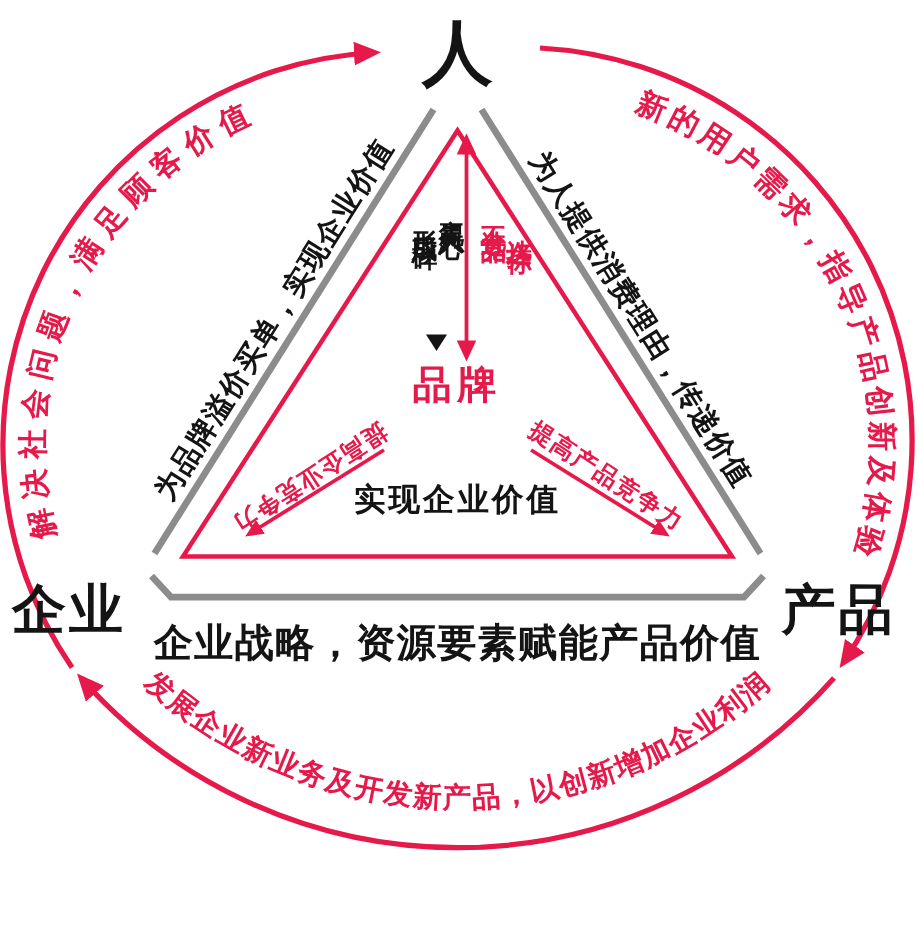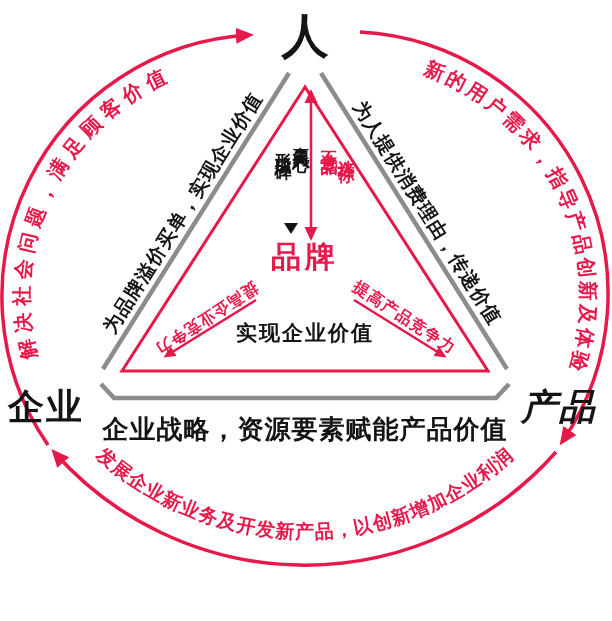--- a/index.html
+++ b/index.html
@@ -5,21 +5,21 @@
   :root { --accent-red:#e6194b; --line-gray:#8c8c8c; --ink:#141414; }
   html,body{margin:0;padding:0;background:#ffffff;}
   .stage{position:relative;width:612px;height:621px;background:#fff;
          font-family:"Liberation Sans",sans-serif;overflow:hidden;}
   .stage svg{position:absolute;left:0;top:0;}
   .txt{position:absolute;transform:translate(-50%,-50%);white-space:nowrap;
        font-weight:700;color:var(--ink);}
   .red{color:var(--accent-red);}
   .vertex-top{font-size:47px;}
   .vertex{font-size:36px;letter-spacing:2px;margin-top:20px;}
-  .brand{font-size:30px;letter-spacing:4px;text-align:right;}
+  .brand{font-size:26px;letter-spacing:4px;text-align:right;}
   .subtitle{font-size:21px;letter-spacing:2px;}
   .edge{font-size:19px;letter-spacing:1px;}
   .edge-bottom{font-size:26px;letter-spacing:1px;}
   .diag{font-size:16px;letter-spacing:1px;}
   .vcol{position:absolute;writing-mode:vertical-rl;text-orientation:upright;
         font-weight:700;font-size:17px;letter-spacing:3px;line-height:1.15;
         color:var(--ink);white-space:nowrap;}
   .vcol.red{color:var(--accent-red);}
   .stroke-gray{stroke:var(--line-gray);stroke-width:4.5;fill:none;}
   .stroke-red{stroke:var(--accent-red);fill:none;}
@@ -70,21 +70,21 @@
     <text class="arc-text" style="font-size:20px;letter-spacing:3px" text-anchor="middle">
       <textPath href="#tp-right" startOffset="50%">新的用户需求，指导产品创新及体验</textPath>
     </text>
     <text class="arc-text" style="font-size:19px;letter-spacing:1px" text-anchor="middle">
       <textPath href="#tp-bottom" startOffset="50%">发展企业新业务及开发新产品，以创新增加企业利润</textPath>
     </text>
   </svg>
 
   <div class="txt vertex-top" style="left:305px;top:36px;">人</div>
   <div class="txt vertex" style="left:46px;top:387px;">企业</div>
-  <div class="txt vertex" style="left:559px;top:387px;font-style:italic;">产品</div>
+  <div class="txt vertex" style="left:559px;top:387px;">产品</div>
 
   <div class="txt brand red" style="left:305px;top:257px;">品牌</div>
   <div class="txt subtitle" style="left:305px;top:333px;">实现企业价值</div>
 
   <div class="vcol" style="left:273px;top:140px;">形成口碑</div>
   <div class="vcol" style="left:291px;top:133px;">赢得人心</div>
   <div class="vcol red" style="left:319px;top:137px;">不选竞品</div>
   <div class="vcol red" style="left:336px;top:146px;">选择你</div>
 
   <div class="txt edge" style="left:183px;top:213px;transform:translate(-50%,-50%) rotate(-57.8deg);">为品牌溢价买单，实现企业价值</div>

